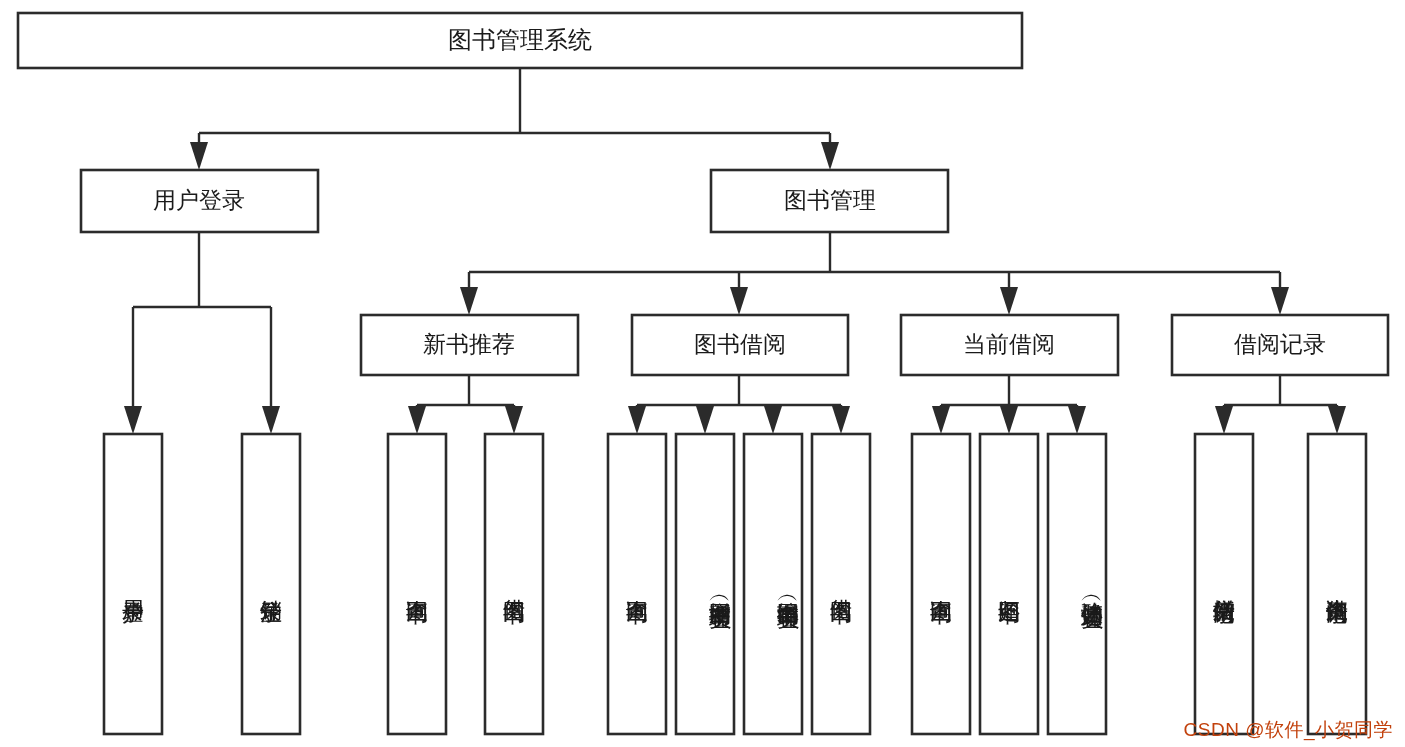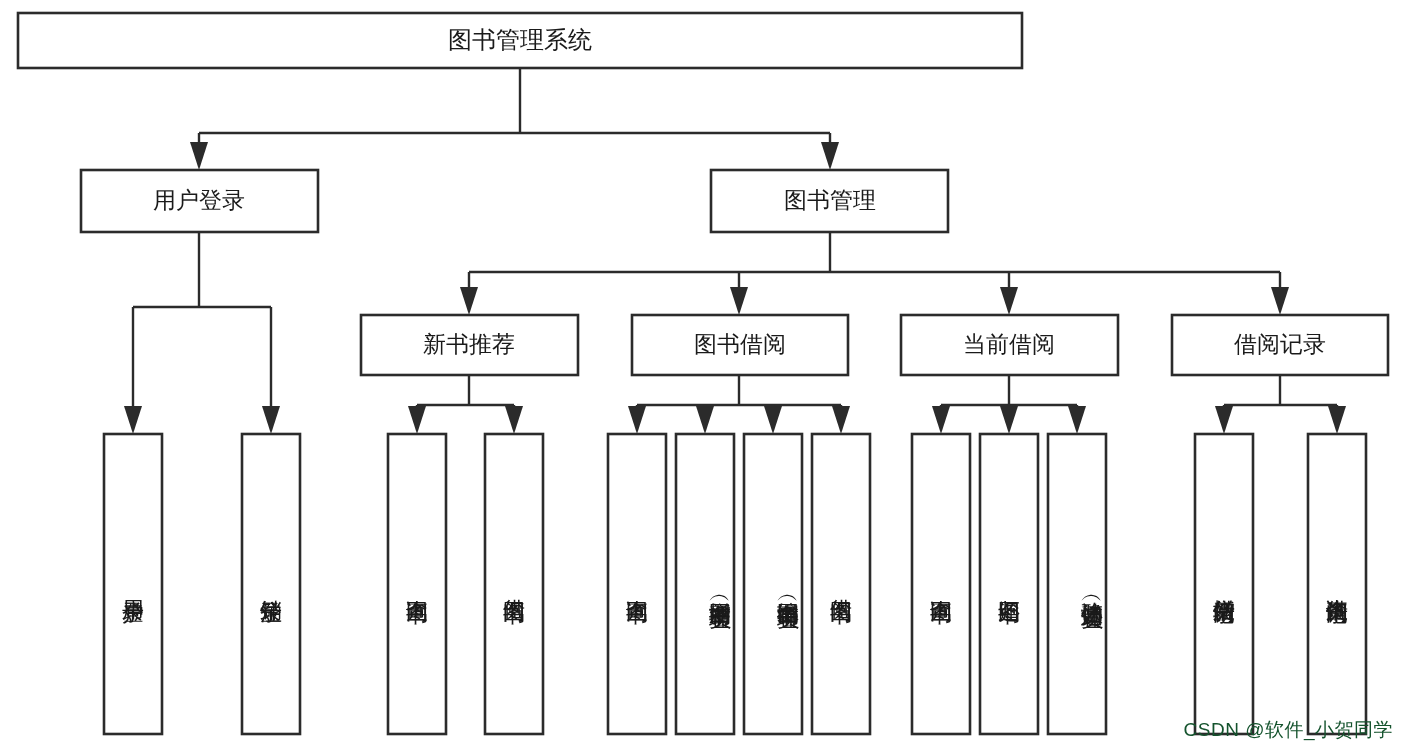--- a/index.html
+++ b/index.html
@@ -66,21 +66,21 @@
     display: flex;
     align-items: center;
     justify-content: center;
   }
   .watermark {
     position: absolute;
     right: 12px;
     bottom: 4px;
     font-family: "Liberation Sans", "DejaVu Sans", sans-serif;
     font-size: 19px;
-    color: #14532d;
+    color: #c2410c;
     letter-spacing: 0.5px;
     user-select: none;
   }
 </style>
 </head>
 <body>
 
 <div id="diagram-root">
 
   <svg id="diagram-svg" viewBox="0 0 1405 747">

